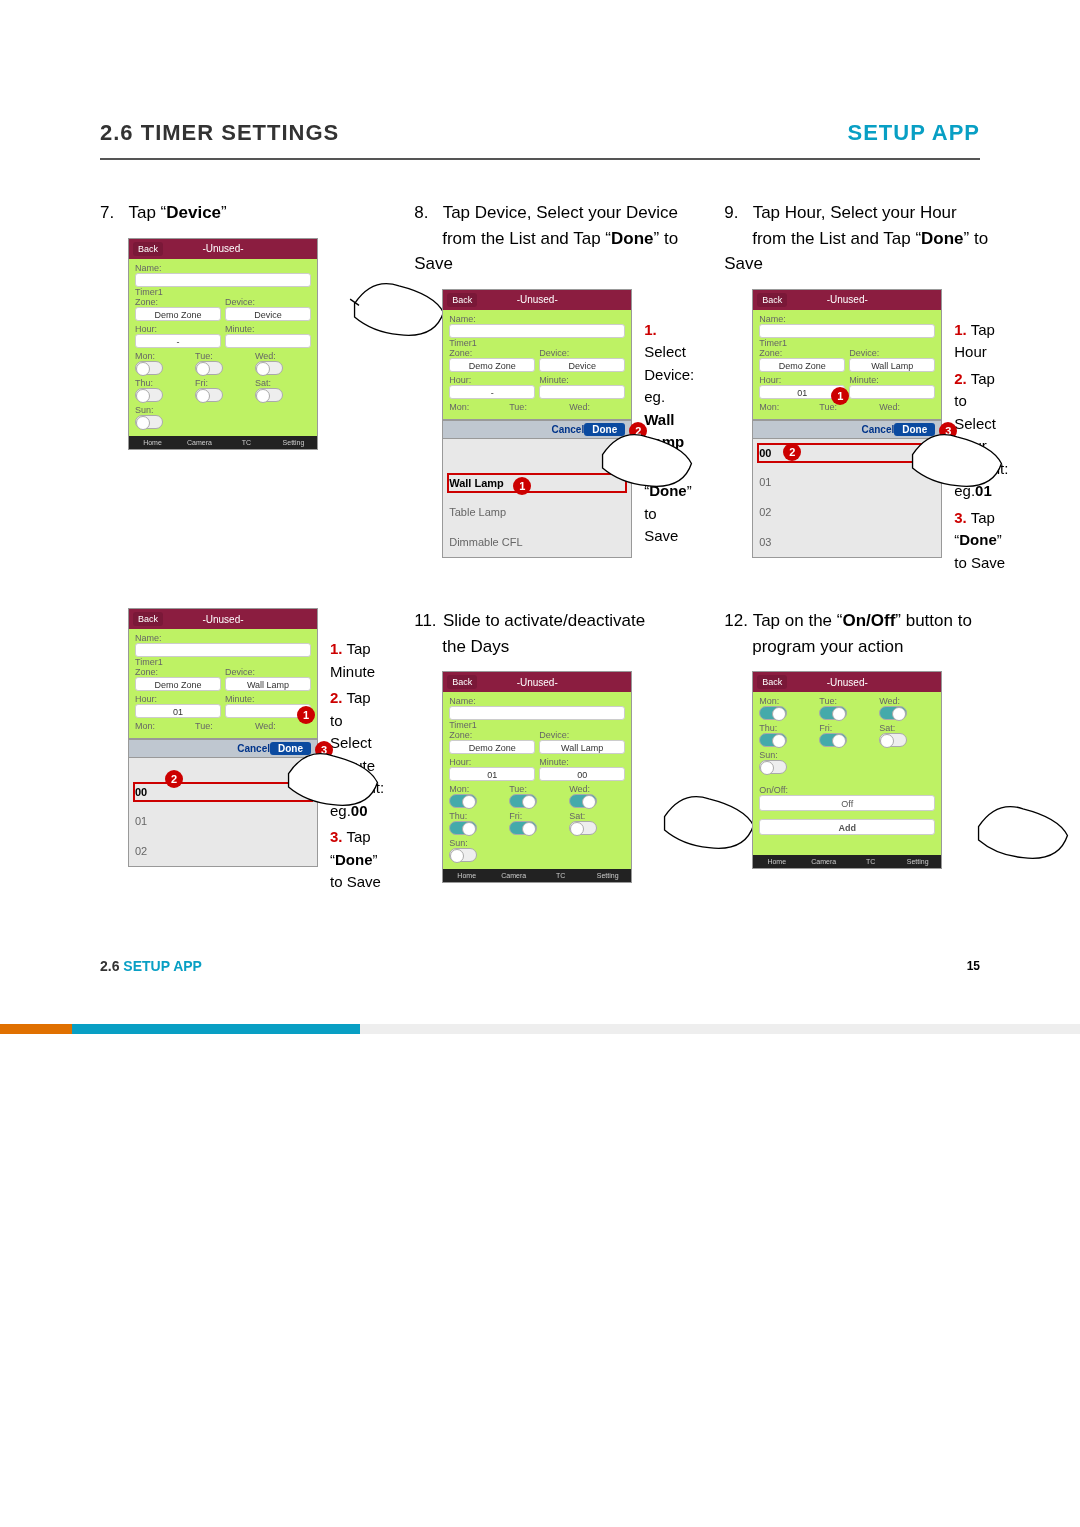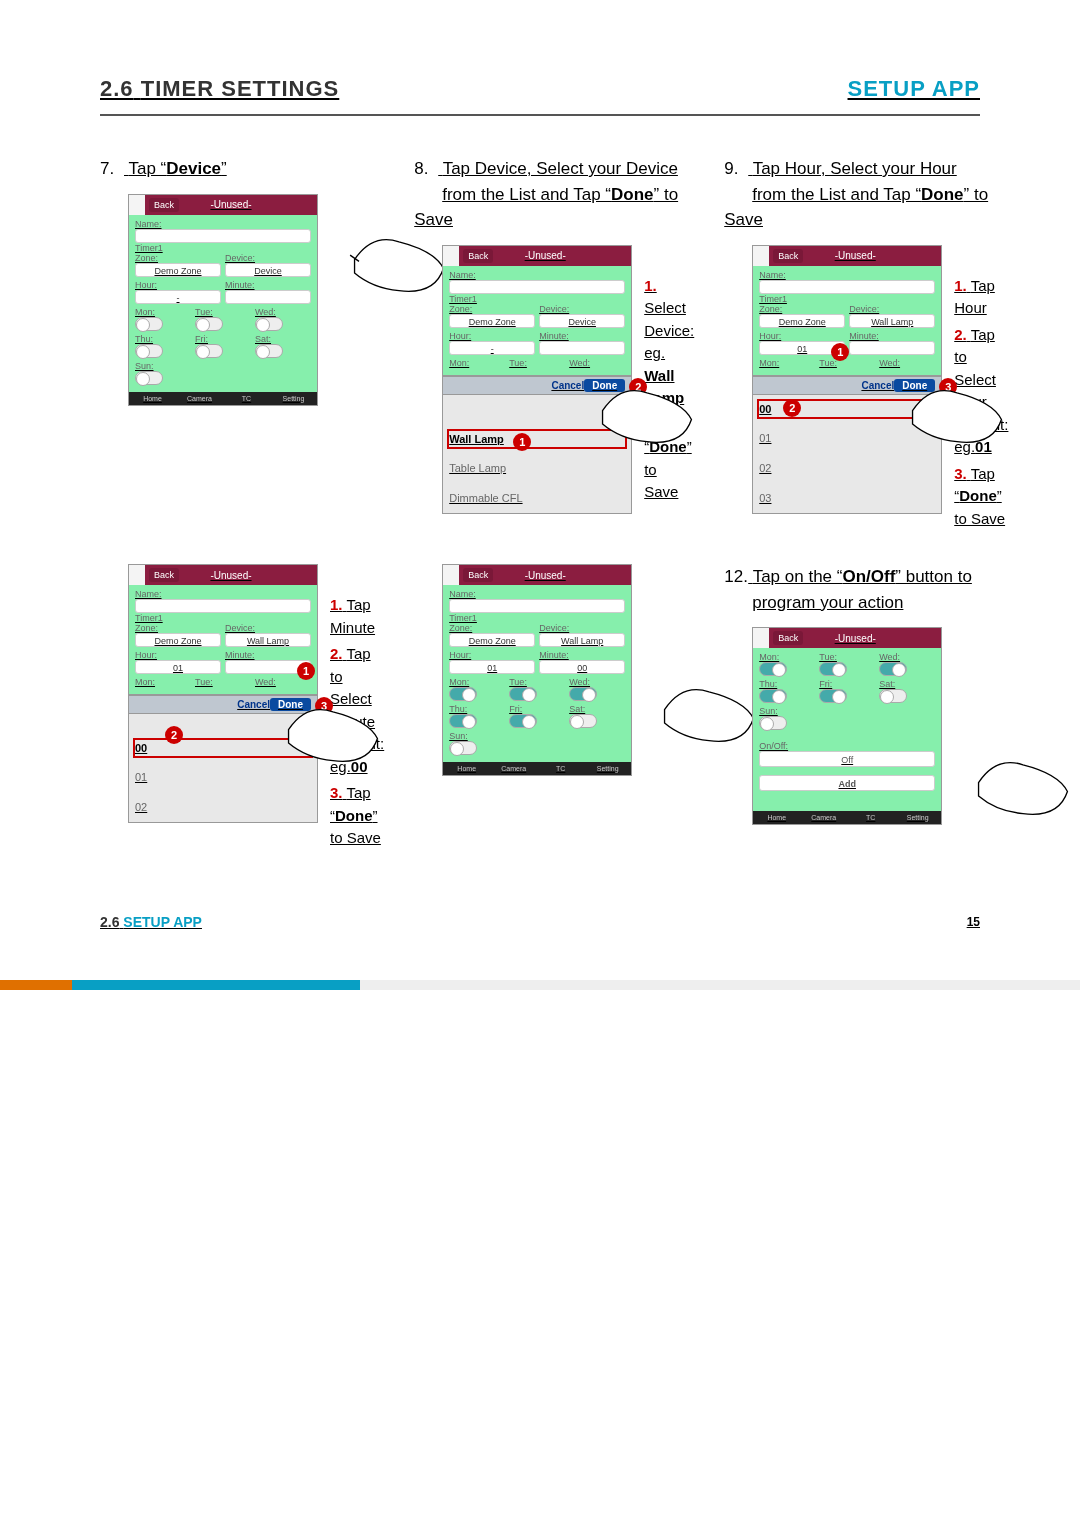--- a/index.html
+++ b/index.html
@@ -1,38 +1,38 @@
 <!DOCTYPE html>
 <html><head>
 <meta charset="utf-8">
 <style>
   * { box-sizing: border-box; margin: 0; padding: 0; }
   body { font-family: Arial, Helvetica, sans-serif; background: #fff; color: #000; width: 1080px; margin: 0 auto; }
-  .page { padding: 76px 100px 40px 100px; position: relative; text-decoration: underline; }
+  .page { padding: 120px 100px 40px 100px; position: relative; }
   .header { display: flex; justify-content: space-between; align-items: baseline; border-bottom: 2px solid #555; padding-bottom: 12px; margin-bottom: 40px; }
   .section-title { font-size: 22px; font-weight: bold; color: #333; letter-spacing: 1px; }
   .setup-app { font-size: 22px; font-weight: bold; color: #089fc4; letter-spacing: 1px; }
   .grid { display: grid; grid-template-columns: 1fr 1fr 1fr; column-gap: 30px; row-gap: 30px; }
   .block { display: flex; flex-direction: column; }
   .instr { font-size: 17px; line-height: 1.5; margin-bottom: 12px; }
   .instr-indent { padding-left: 28px; }
   .num { display: inline-block; width: 24px; }
   .bold { font-weight: bold; }
   .red-bold { color: #c00; font-weight: bold; }
   .callouts { font-size: 15px; line-height: 1.5; }
   .callouts .cline { margin-bottom: 4px; }
   .side-row { display: flex; align-items: flex-start; gap: 12px; }
   .side-row .callouts { flex: 1; padding-top: 30px; }
 
   
   .phone { width: 190px; border: 1px solid #999; background: #f4f4f4; position: relative; }
-  .phone .bar { background: #8b1d40; color: #fff; height: 20px; display: flex; align-items: center; justify-content: center; position: relative; font-size: 10px; margin-left: 16px; }
+  .phone .bar { background: #8b1d40; color: #fff; height: 20px; display: flex; align-items: center; justify-content: center; position: relative; font-size: 10px; }
   .phone .bar .back { position: absolute; left: 4px; font-size: 9px; background:#7a1838; padding:2px 5px; border-radius:3px; }
   .phone .bar .title { font-size: 10px; }
-  .phone .body { padding: 4px 6px; font-size: 9px; color: #555; background:#86efac; }
+  .phone .body { padding: 4px 6px; font-size: 9px; color: #555; background:#bef264; }
   .phone .row { display: flex; gap: 4px; margin-bottom: 3px; align-items: center; }
   .phone label { display:block; font-size:9px; color:#666; }
   .phone .col { flex:1; }
   .phone .field { background:#fff; border:1px solid #ccc; border-radius:3px; height:14px; width:100%; text-align:center; font-size:9px; line-height:14px; color:#333; }
   .phone .toggle { display:inline-block; width:28px; height:14px; border:1px solid #aaa; border-radius:8px; background:#eee; position:relative; vertical-align:middle; }
   .phone .toggle::after { content:''; position:absolute; width:12px; height:12px; border:1px solid #aaa; border-radius:50%; background:#fff; top:0; left:0; }
   .phone .toggle.on { background:#4aa; }
   .phone .toggle.on::after { left:auto; right:0; }
   .phone .days .col { text-align:left; }
   .phone .bottom-nav { background:#222; display:flex; justify-content:space-around; padding:3px 0; }
@@ -371,20 +371,25 @@
         </div>
         <div class="callouts">
           <div class="cline"><span class="red-bold">1.</span> <span>Tap Minute</span></div>
           <div class="cline"><span class="red-bold">2.</span> <span>Tap to Select Minute amount: eg.</span><span class="bold">00</span></div>
           <div class="cline"><span class="red-bold">3.</span> <span>Tap “</span><span class="bold">Done</span><span>” to Save</span></div>
         </div>
       </div>
     </div>
 
     <div class="block">
+      <div class="instr">
+        <span class="num">11.</span>
+        <span>Slide to activate/deactivate</span><br>
+        <span class="instr-indent">the Days</span>
+      </div>
       <div class="ph-wrap instr-indent">
         <div class="phone">
           <div class="bar">
               <span class="back">Back</span>
               <span class="title">-Unused-</span>
             </div>
           <div class="body">
             <label>Name:</label>
             <div class="field"></div>
             <label>Timer1</label>

